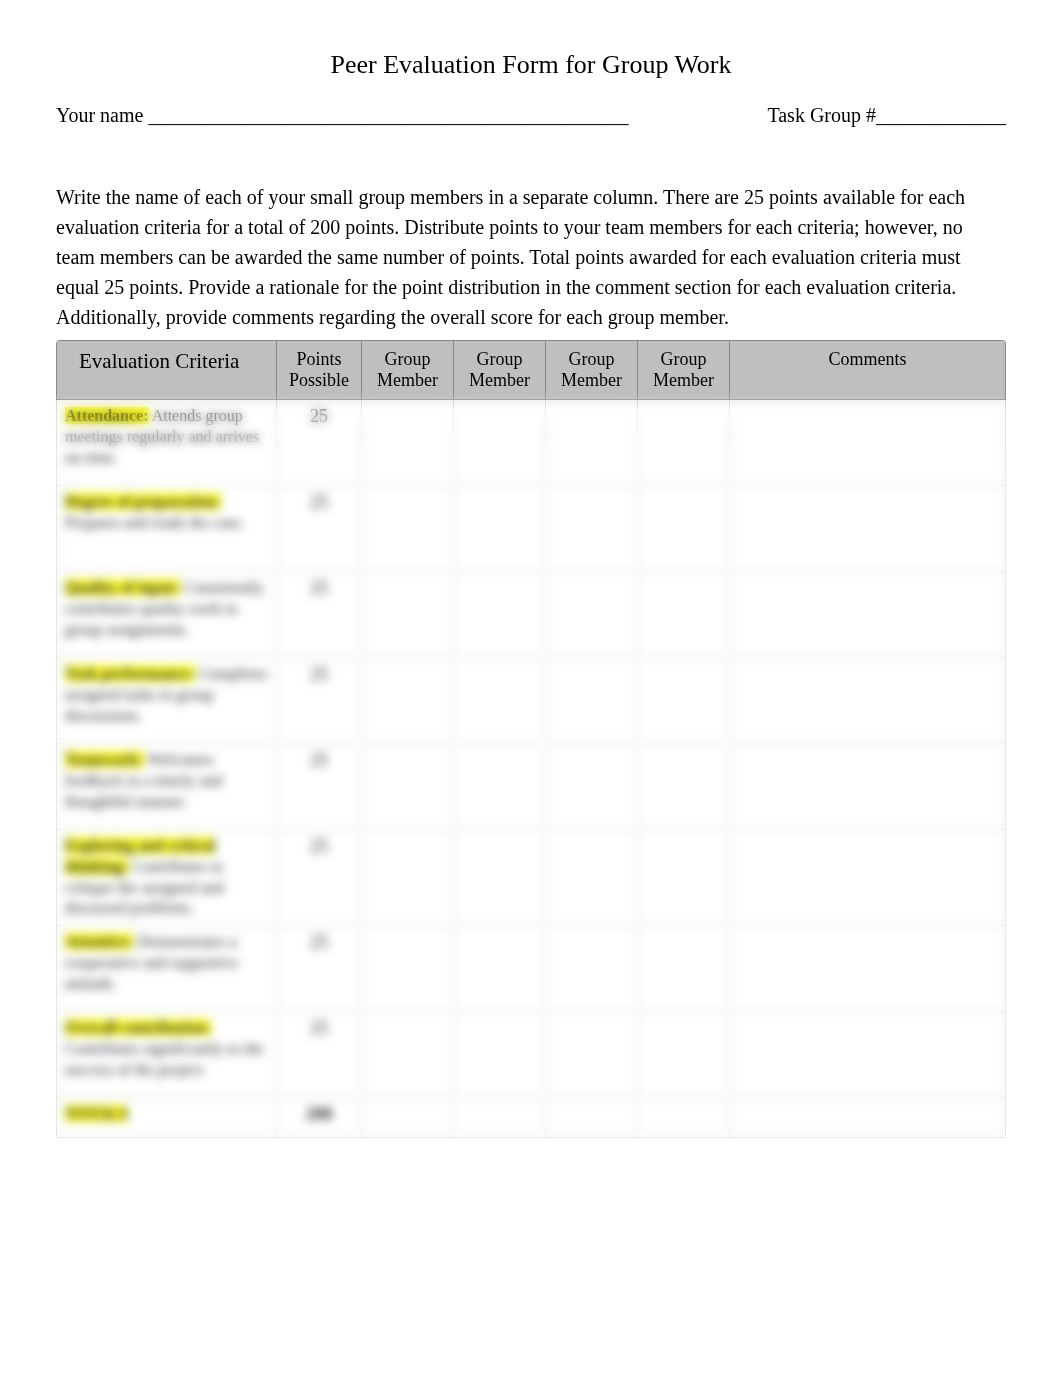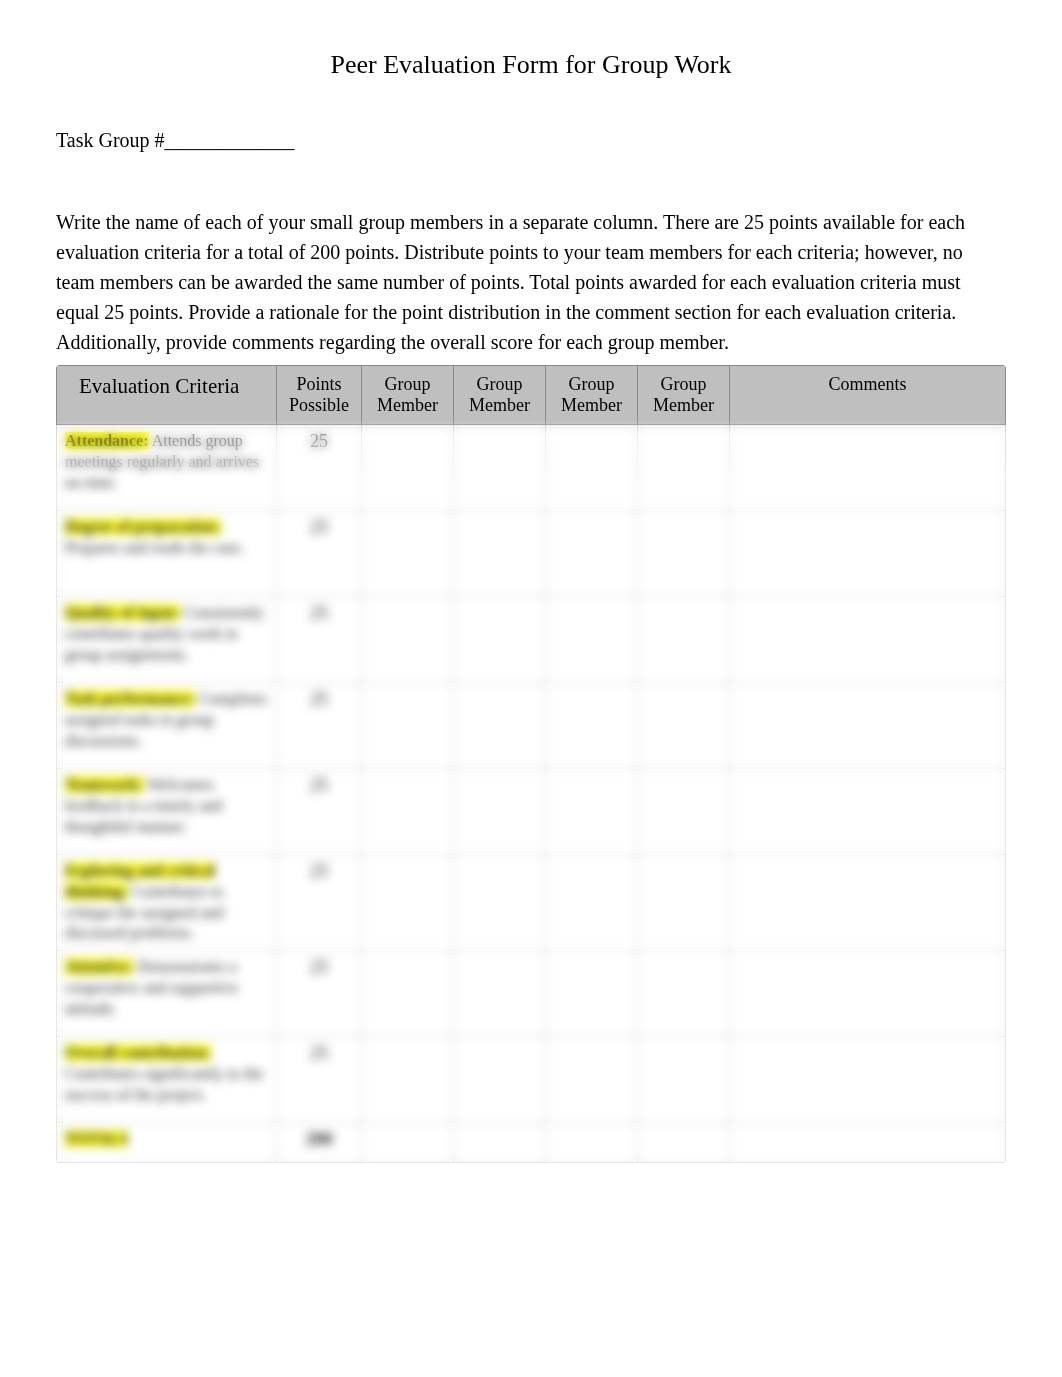--- a/index.html
+++ b/index.html
@@ -11,21 +11,21 @@
       font-family: 'Times New Roman', Times, serif;
       background: #ffffff;
       width: 1062px;
       padding: 50px 56px;
       color: #000;
     }
     .title {
       text-align: center;
       font-size: 26px;
       font-weight: normal;
-      margin-bottom: 49px;
+      margin-bottom: 24px;
     }
     .name-row {
       display: flex;
       justify-content: space-between;
       font-size: 20px;
       margin-bottom: 55px;
     }
     .name-row span {
       white-space: nowrap;
     }
@@ -94,20 +94,21 @@
       -webkit-mask-image: linear-gradient(to bottom, transparent 0px, transparent 50px, rgba(0,0,0,0.7) 70px, black 120px);
       background: rgba(255,255,255,0.15);
     }
   </style>
 </head>
 <body>
 
 <div class="title">Peer Evaluation Form for Group Work</div>
 
 <div class="name-row">
+  <span>Your name ________________________________________________</span>
   <span>Task Group #_____________</span>
 </div>
 
 <div class="instructions">Write the name of each of your small group members in a separate column. There are 25 points available for each evaluation criteria for a total of 200 points. Distribute points to your team members for each criteria; however, no team members can be awarded the same number of points. Total points awarded for each evaluation criteria must equal 25 points. Provide a rationale for the point distribution in the comment section for each evaluation criteria. Additionally, provide comments regarding the overall score for each group member.</div>
 
 <div class="table-wrap">
   <table>
     <thead>
       <tr>
         <th>Evaluation Criteria</th>

